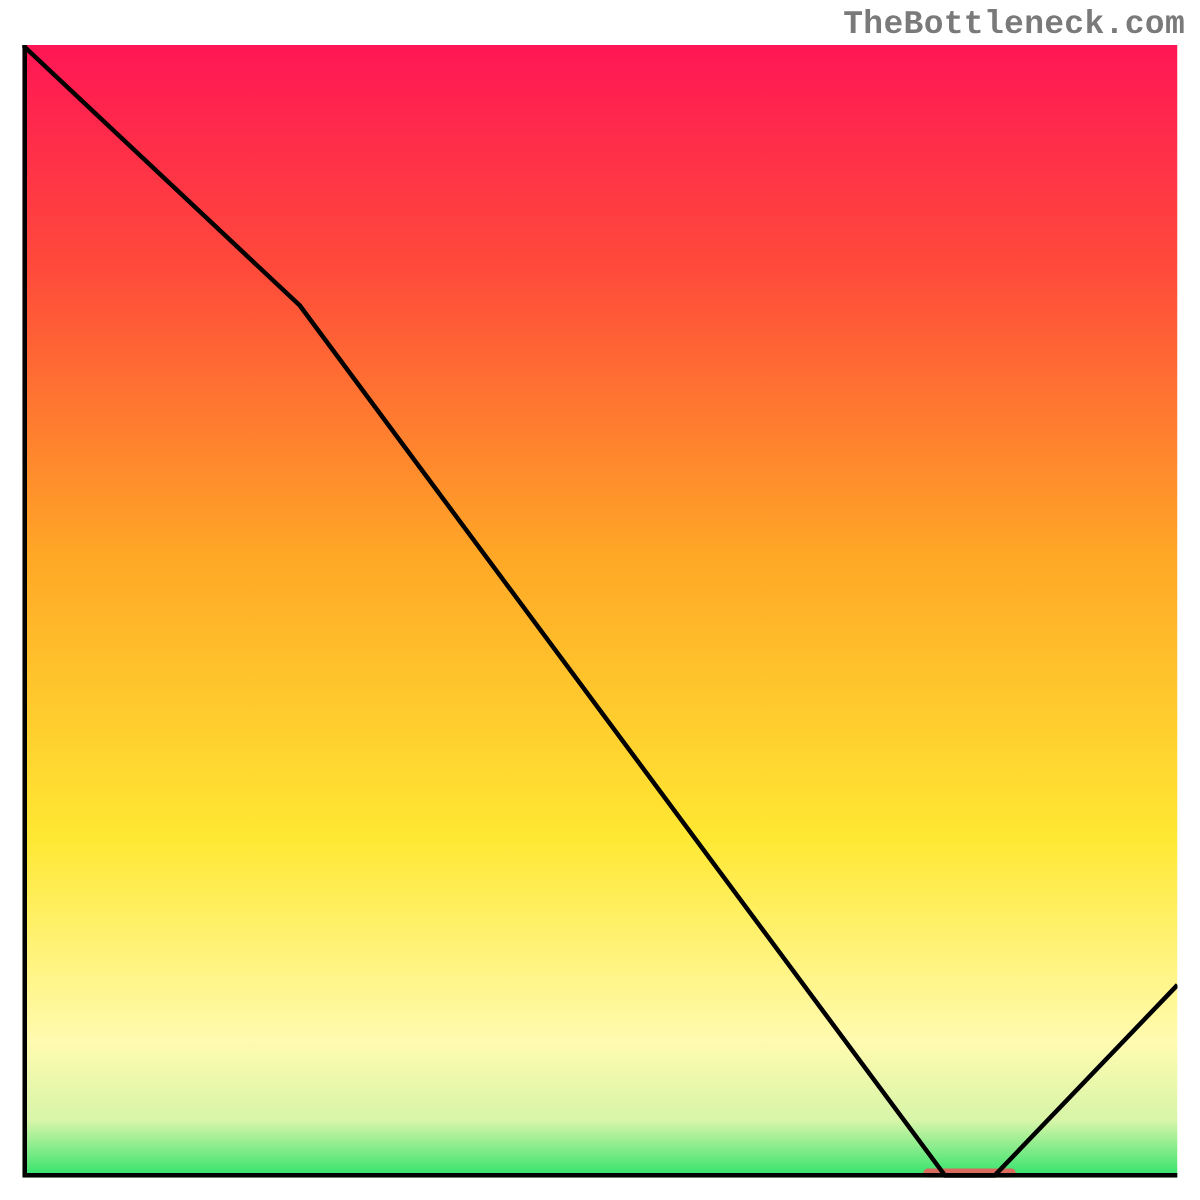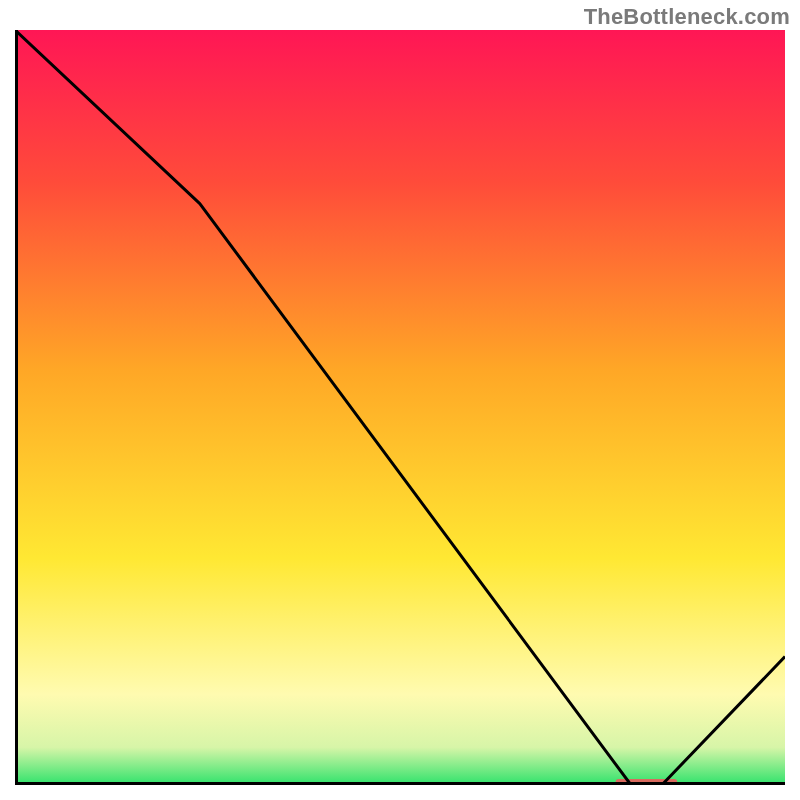--- a/index.html
+++ b/index.html
@@ -8,20 +8,21 @@
     width: 800px;
     height: 800px;
     font-family: Arial, Helvetica, sans-serif;
     background: #ffffff;
     overflow: hidden;
   }
   .container {
     position: relative;
     width: 800px;
     height: 624px;
+    font-family: Liberation Mono, monospace;
   }
   .watermark {
     position: absolute;
     top: 4px;
     right: 10px;
     font-size: 22px;
     font-weight: bold;
     color: #7a7a7a;
     letter-spacing: 0.2px;
     z-index: 10;

